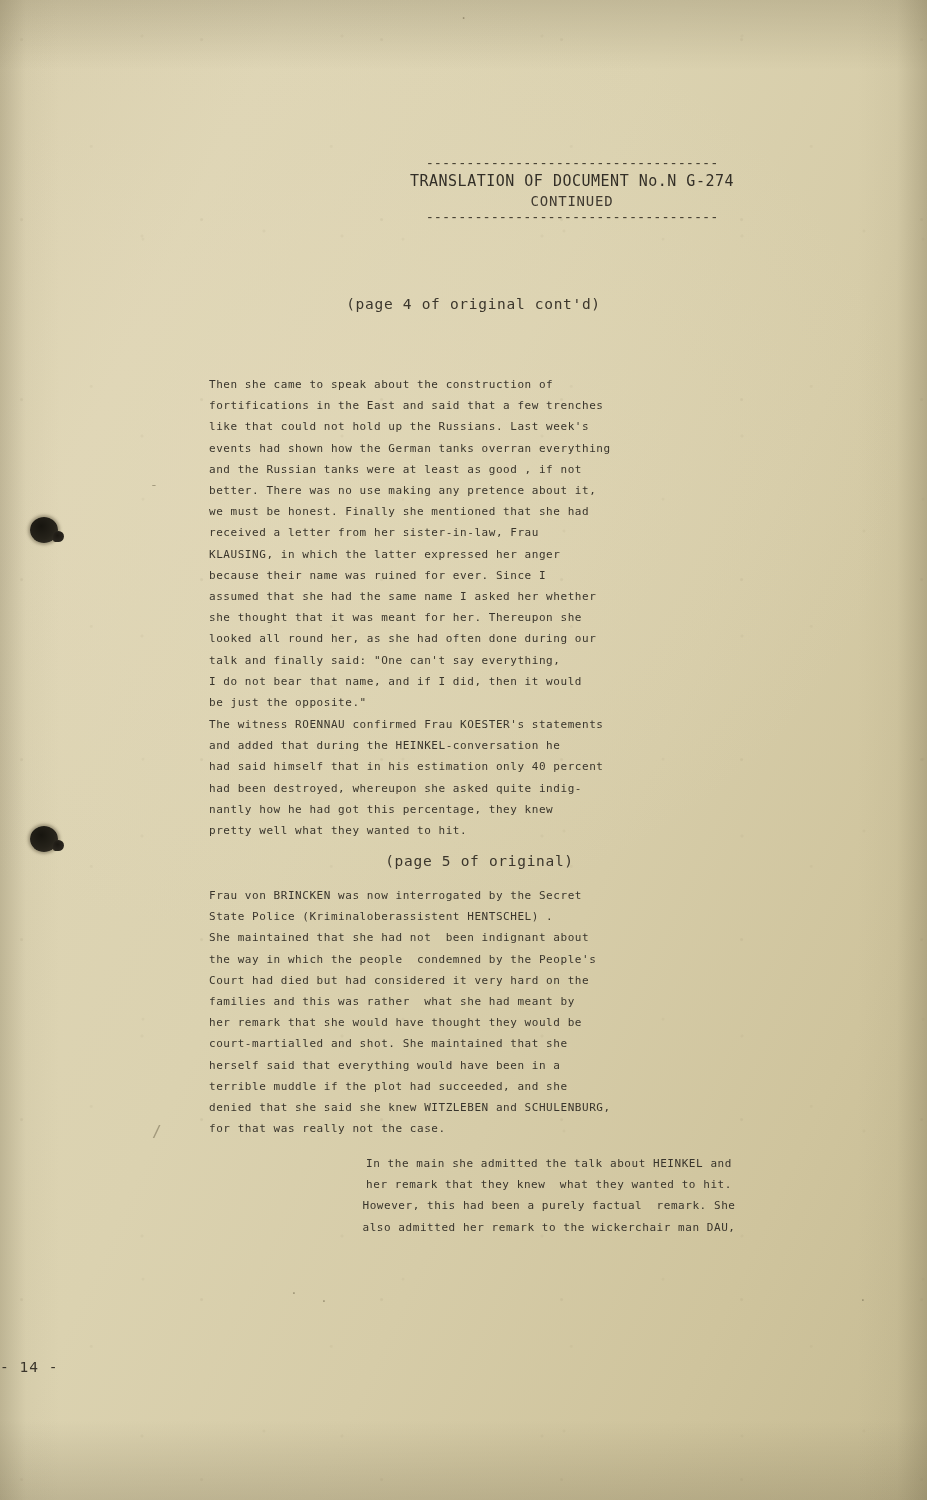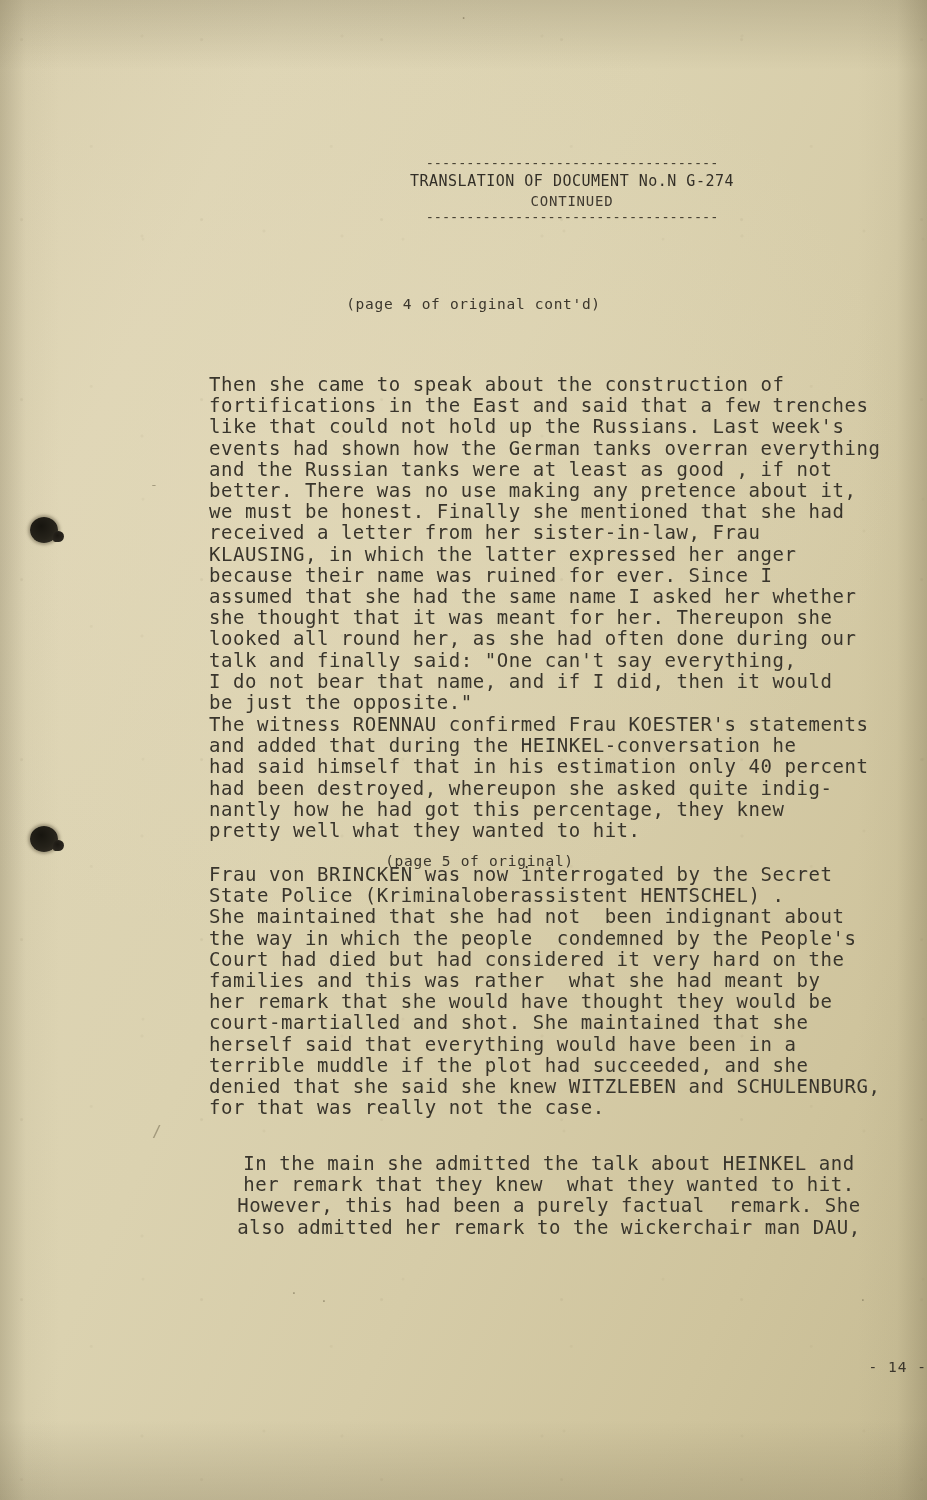--- a/index.html
+++ b/index.html
@@ -117,38 +117,38 @@
     font-size: 14.5px;
     letter-spacing: 0.7px;
     color: #3b362c;
   }
   #page4-note { top: 296px; left: 10px; }
   #page5-note { top: 853px; left: 16px; }
 
   .para {
     position: absolute;
     left: 209px;
-    font-size: 19px;
+    font-size: 11px;
     line-height: 21.2px;
     letter-spacing: 0.55px;
     color: #39352c;
     white-space: pre-wrap;
     width: 680px;
   }
   #para-1 { top: 374px; }
   #para-2 { top: 714px; }
-  #para-3 { top: 864px; }
+  #para-3 { top: 885px; }
   #para-4 { top: 1153px; text-align: center; }
 
   #page-number {
     position: absolute;
     left: 0;
     top: 1359px;
     width: 927px;
-    text-align: right;
+    text-align: left;
     font-size: 14.5px;
     letter-spacing: 1px;
     color: #3b362c;
   }
 
   .smudge {
     position: absolute;
     pointer-events: none;
     color: #6a6148;
     opacity: 0.5;

